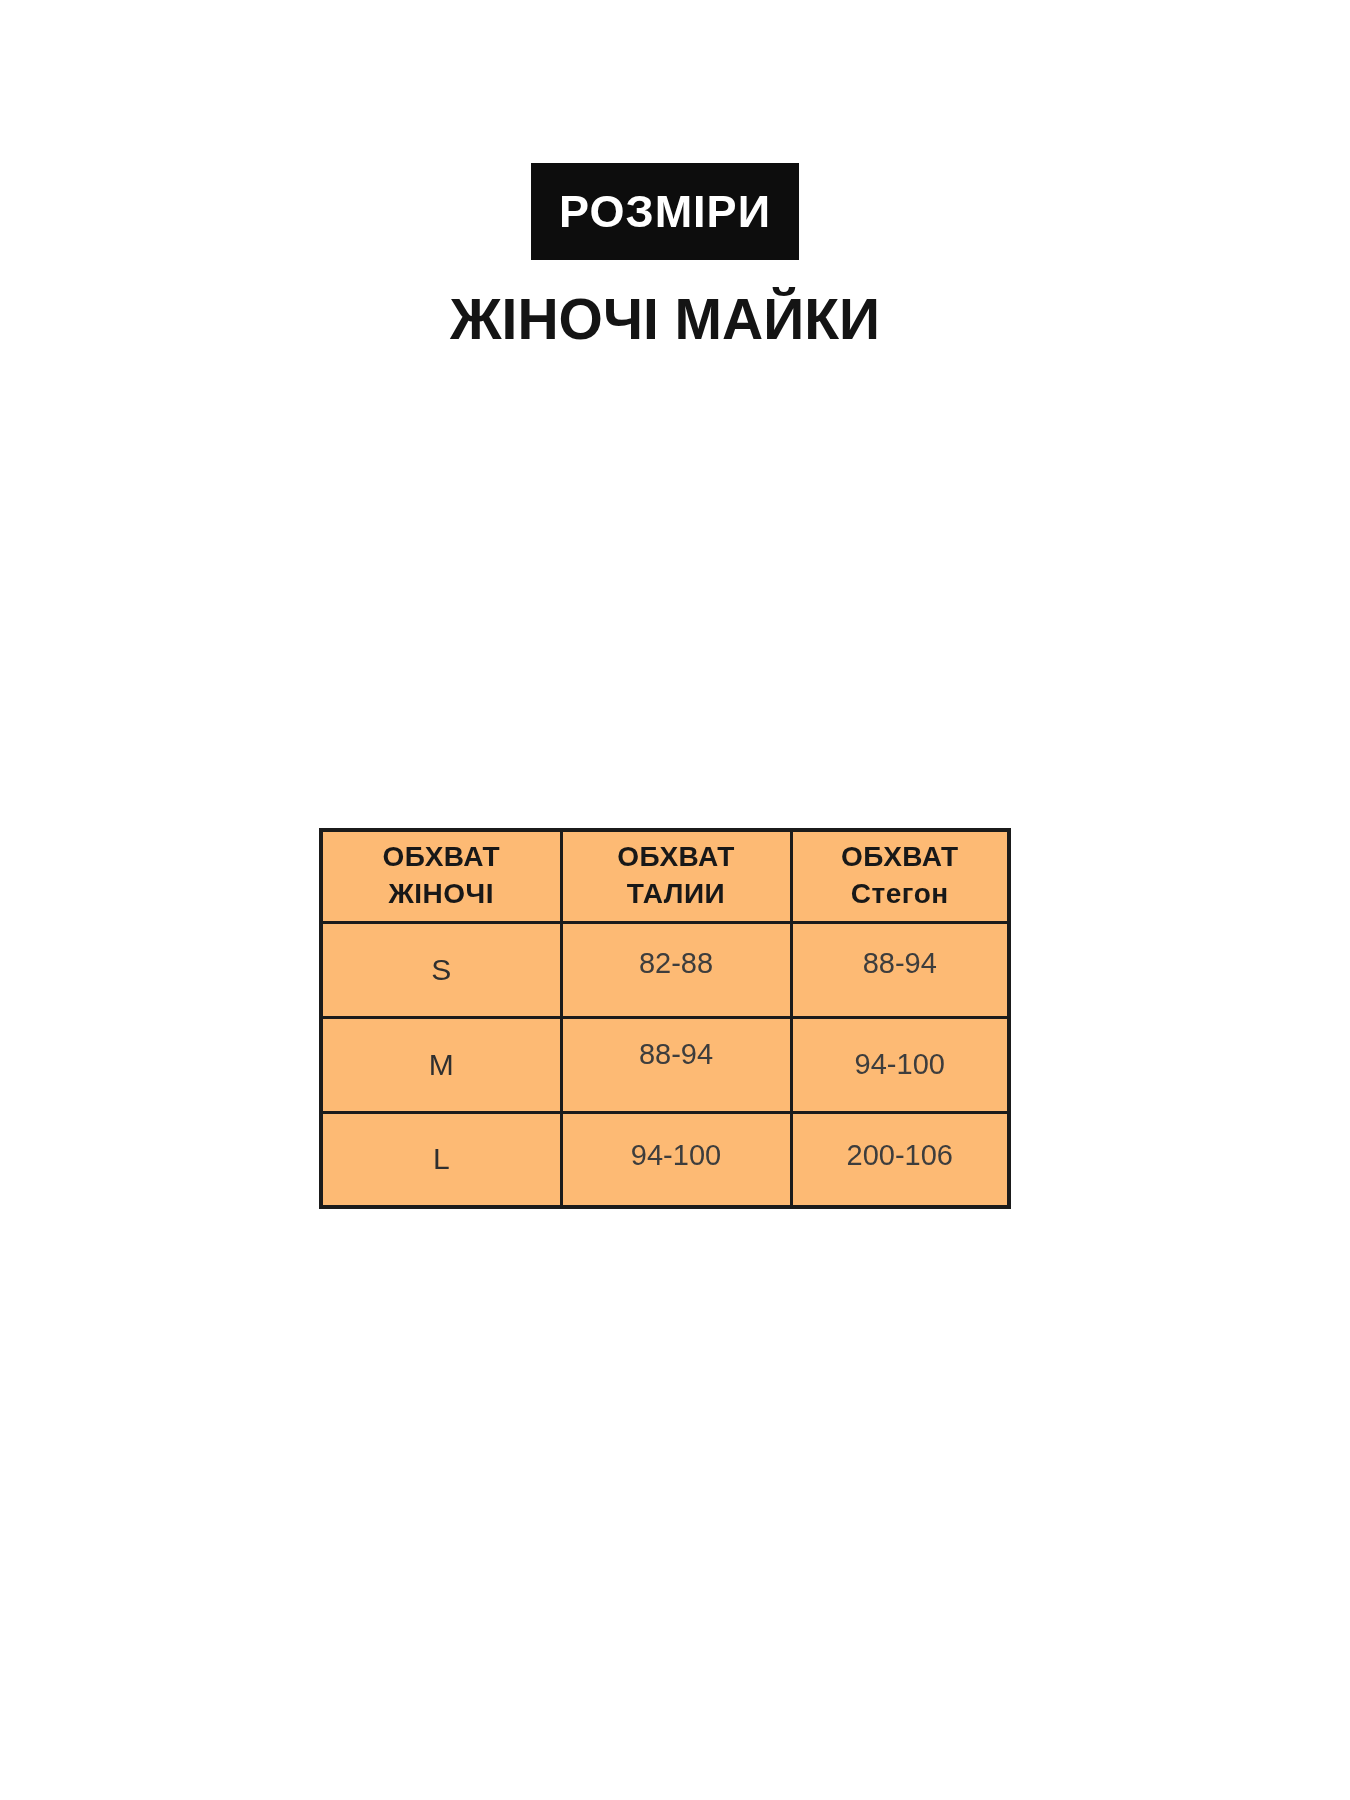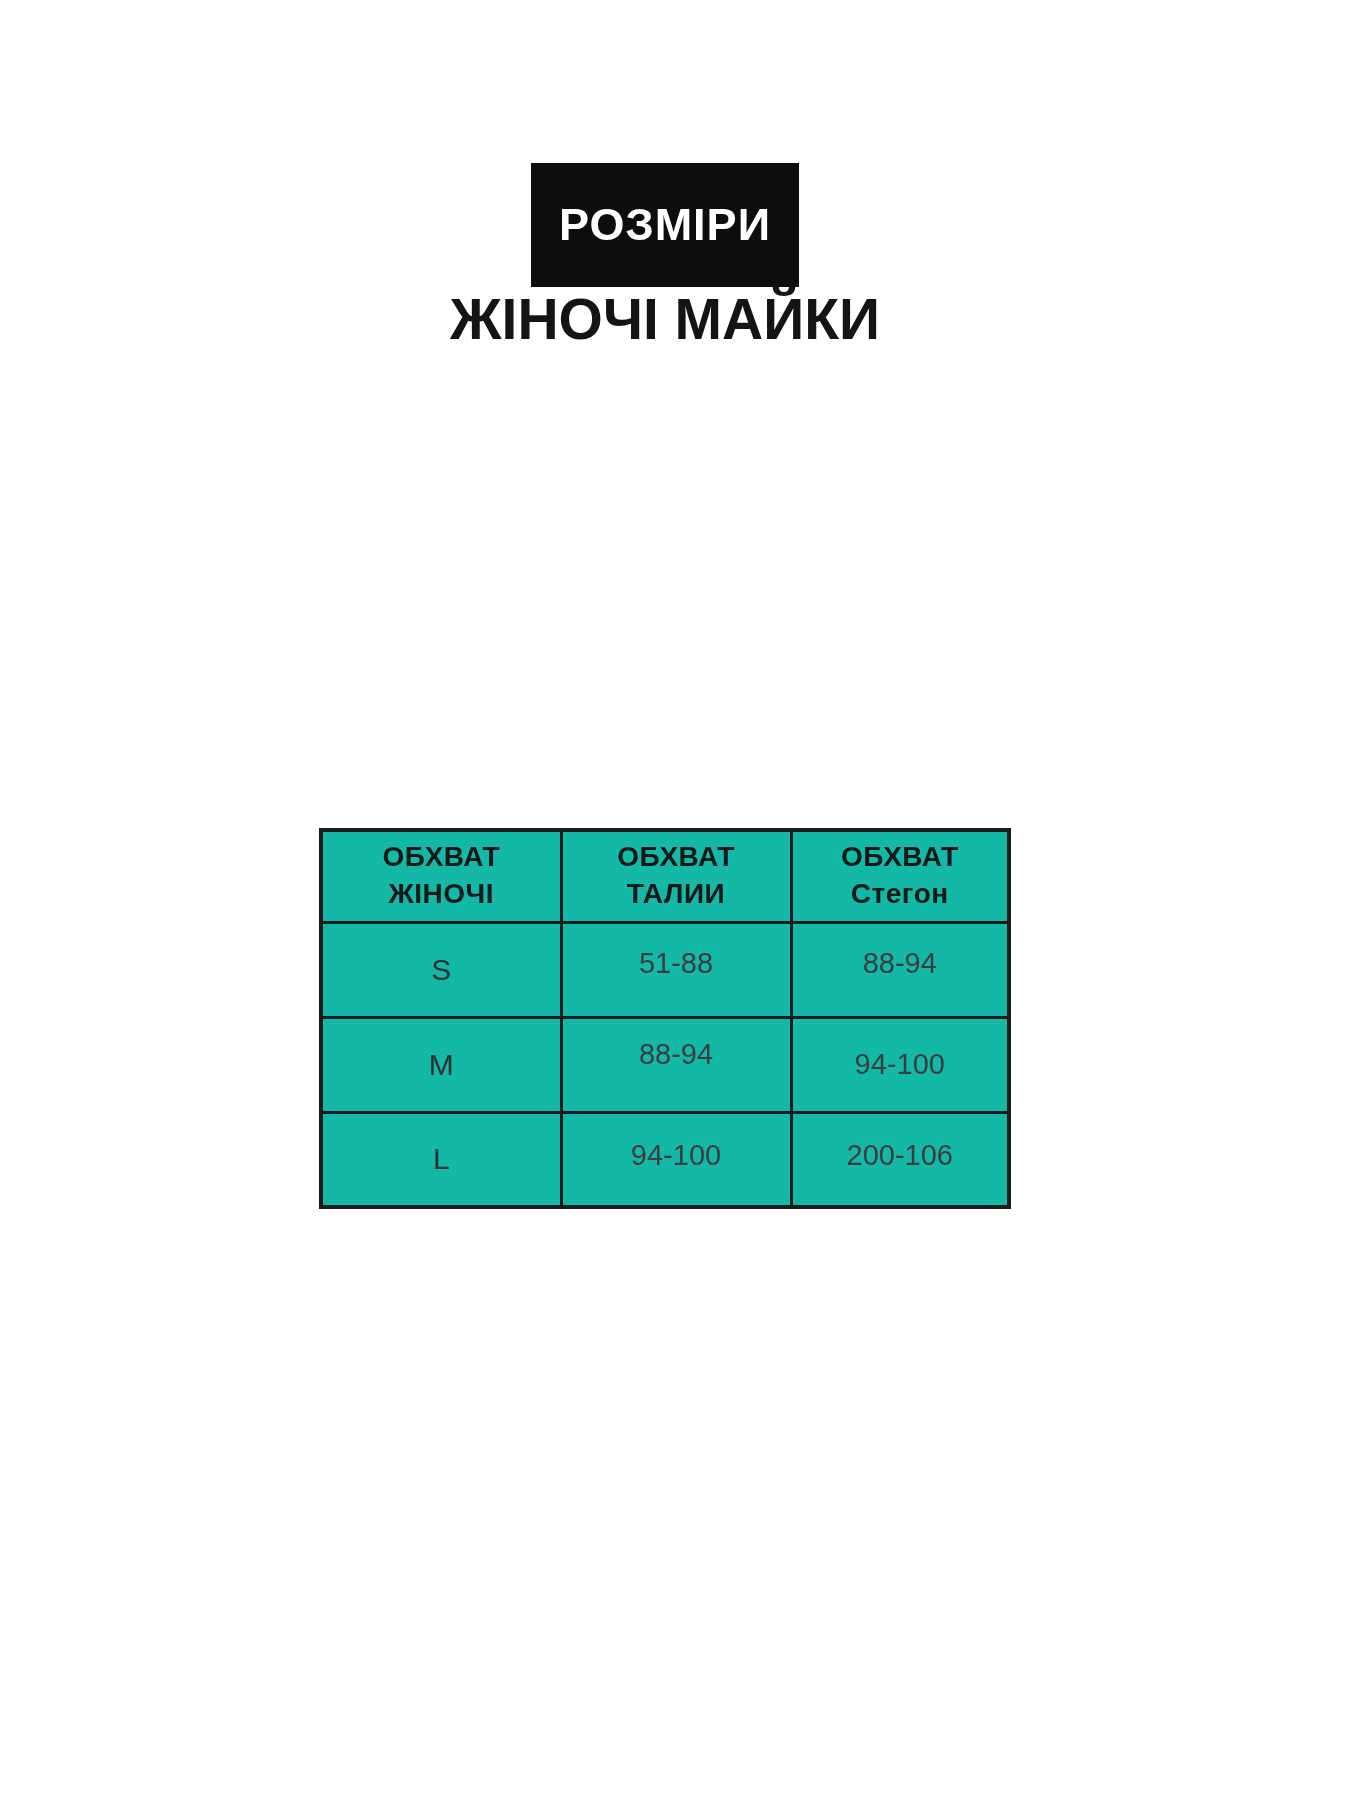--- a/index.html
+++ b/index.html
@@ -5,21 +5,21 @@
   html,body { margin:0; padding:0; background:#ffffff; }
   .page {
     position:relative; width:1350px; height:1800px; background:#ffffff;
     font-family:"Liberation Sans", sans-serif; overflow:hidden;
   }
   .content { position:absolute; inset:0; transform:translateX(-10px); }
   .center-abs { position:absolute; left:50%; transform:translateX(-50%); }
 
   
   .banner {
-    top:163px; height:124px; background:#0d0d0d;
+    top:163px; height:97px; background:#0d0d0d;
     display:flex; align-items:center; padding:0 28px; box-sizing:border-box;
   }
   .banner span {
     color:#ffffff; font-size:45px; font-weight:bold; letter-spacing:1px; white-space:nowrap;
   }
 
   
   .subtitle {
     top:291px; margin:0; font-size:57px; font-weight:bold; color:#141414;
     letter-spacing:0px; white-space:nowrap; line-height:1;
@@ -35,21 +35,21 @@
   }
   .reg { font-size:19px; font-weight:bold; letter-spacing:0; vertical-align:top; position:relative; top:-3px; margin-left:2px; }
   .tagline {
     font-size:14px; letter-spacing:5px; word-spacing:6px; color:#8e8e8e;
     margin-top:9px; padding-left:3px; white-space:nowrap;
   }
 
   
   table.size-table {
     top:828px; width:688px; border-collapse:collapse; table-layout:fixed;
-    background:#14b8a6; border:4px solid #1b1b1b;
+    background:#fdba74; border:4px solid #1b1b1b;
   }
   .size-table th, .size-table td {
     border:3px solid #1b1b1b; text-align:center; vertical-align:middle; padding:0;
   }
   .size-table thead tr { height:92px; }
   .size-table tbody tr { height:95px; }
   .size-table th { font-size:28px; font-weight:bold; color:#181818; line-height:1.32; letter-spacing:0.5px; }
   .size-table th span { display:block; }
   td.size { font-size:30px; color:#2f2f2f; font-weight:normal; }
   td.val  { font-size:29px; color:#3d3d3d; font-weight:normal; }
@@ -91,21 +91,21 @@
           </th>
           <th>
             <span>ОБХВАТ</span>
             <span>Стегон</span>
           </th>
         </tr>
       </thead>
       <tbody>
         <tr class="r-s">
           <td class="size"><span class="cellv">S</span></td>
-          <td class="val c-chest"><span class="cellv">51-88</span></td>
+          <td class="val c-chest"><span class="cellv">82-88</span></td>
           <td class="val c-hips"><span class="cellv">88-94</span></td>
         </tr>
         <tr class="r-m">
           <td class="size"><span class="cellv">M</span></td>
           <td class="val c-chest"><span class="cellv">88-94</span></td>
           <td class="val c-hips"><span class="cellv">94-100</span></td>
         </tr>
         <tr class="r-l">
           <td class="size"><span class="cellv">L</span></td>
           <td class="val c-chest"><span class="cellv">94-100</span></td>

